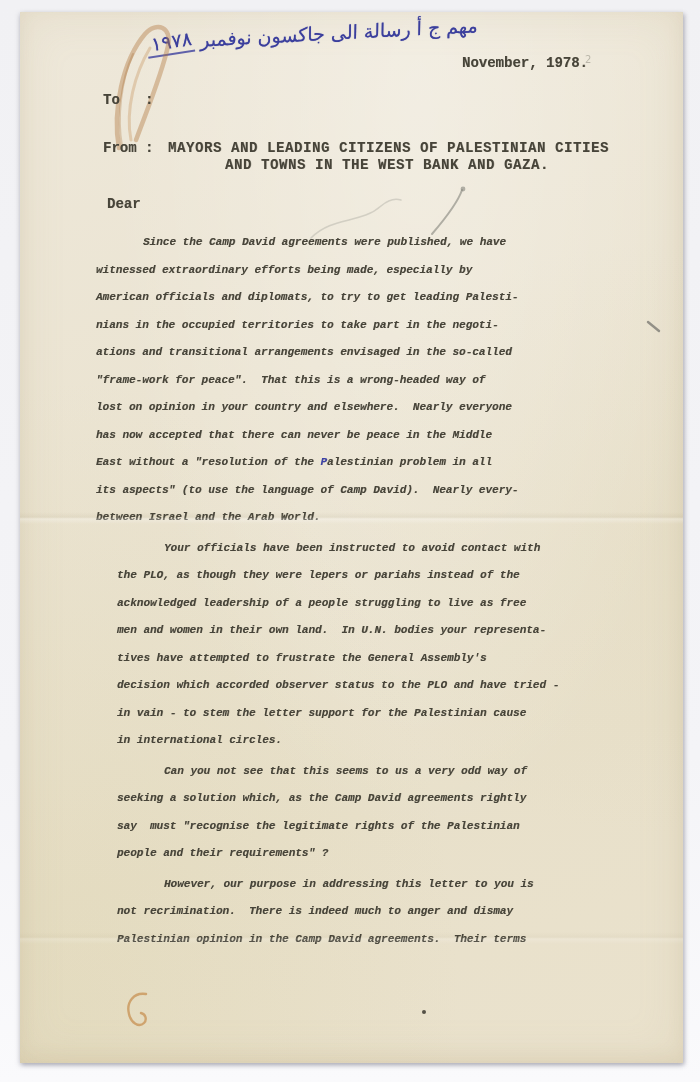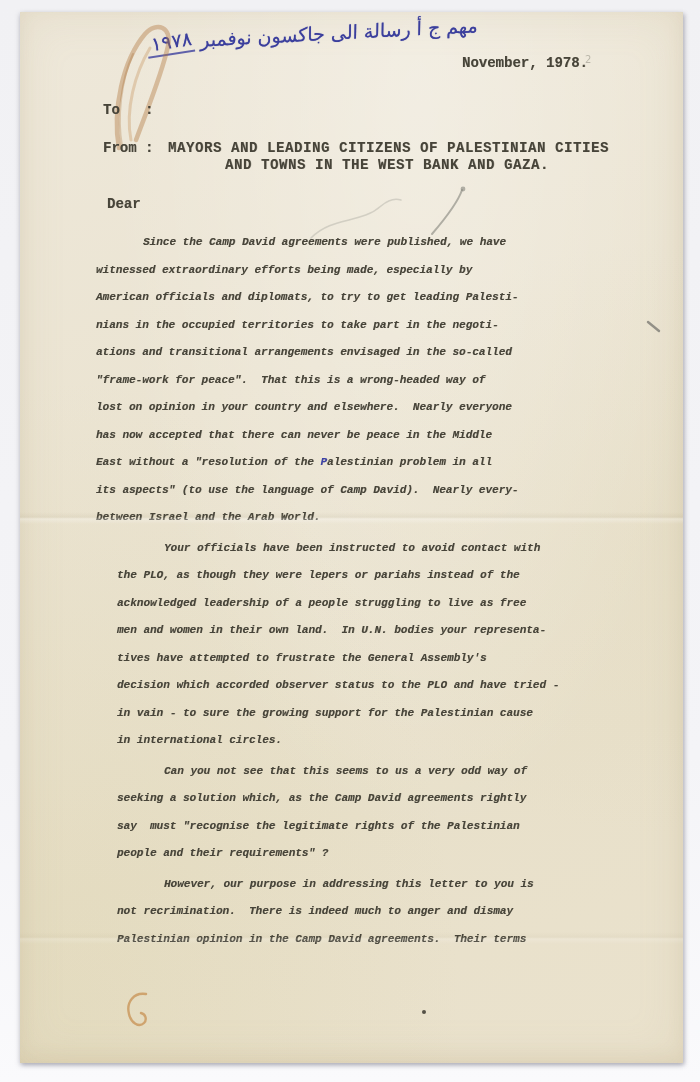--- a/index.html
+++ b/index.html
@@ -102,21 +102,21 @@
 
     <svg class="mark" style="left:85px; top:6px;" width="85" height="140" viewBox="0 0 85 140">
       <path d="M14,130 C7,92 18,42 40,16 C52,3 67,9 63,28 C57,56 42,92 31,122" fill="none" stroke="#b27a42" stroke-width="4.5" stroke-linecap="round" opacity="0.42"></path>
       <path d="M26,122 C20,92 30,55 45,30" fill="none" stroke="#c28a4e" stroke-width="3" stroke-linecap="round" opacity="0.32"></path>
       <path d="M17,128 C12,100 16,62 28,36" fill="none" stroke="#a56b33" stroke-width="2" stroke-linecap="round" opacity="0.28"></path>
     </svg>
 
     <div class="type" style="left:435px; top:43px;">November, 1978.</div>
     <div class="faint-2" style="left:565px; top:42px;">2</div>
 
-    <div class="type" style="left:76px; top:90px;text-align:right;">To   :</div>
+    <div class="type" style="left:76px; top:80px;text-align:right;">To   :</div>
 
     <div class="type" style="left:76px; top:128px;">From :</div>
     <div class="type caps" style="left:141px; top:128px;">MAYORS AND LEADING CITIZENS OF PALESTINIAN CITIES</div>
     <div class="type caps" style="left:165px; top:145px;margin-left:33px;">AND TOWNS IN THE WEST BANK AND GAZA.</div>
 
     <div class="type" style="left:80px; top:184px;">Dear</div>
 
     <svg class="mark" style="left:283px; top:182px;" width="115" height="50" viewBox="0 0 115 50">
       <path d="M8,44 C30,22 58,30 78,12 C85,6 92,4 98,6" fill="none" stroke="#9a9a92" stroke-width="1.6" stroke-linecap="round" opacity="0.35"></path>
     </svg>
@@ -139,21 +139,21 @@
           <div class="tline">its aspects" (to use the language of Camp David).  Nearly every-</div>
           <div class="tline">between Israel and the Arab World.</div>
         </div>
         <div class="para">
           <div class="tline indent">Your officials have been instructed to avoid contact with</div>
           <div class="tline">the PLO, as though they were lepers or pariahs instead of the</div>
           <div class="tline">acknowledged leadership of a people struggling to live as free</div>
           <div class="tline">men and women in their own land.  In U.N. bodies your representa-</div>
           <div class="tline">tives have attempted to frustrate the General Assembly's</div>
           <div class="tline">decision which accorded observer status to the PLO and have tried -</div>
-          <div class="tline">in vain - to sure the growing support for the Palestinian cause</div>
+          <div class="tline">in vain - to stem the letter support for the Palestinian cause</div>
           <div class="tline">in international circles.</div>
         </div>
         <div class="para">
           <div class="tline indent">Can you not see that this seems to us a very odd way of</div>
           <div class="tline">seeking a solution which, as the Camp David agreements rightly</div>
           <div class="tline">say  must "recognise the legitimate rights of the Palestinian</div>
           <div class="tline">people and their requirements" ?</div>
         </div>
         <div class="para">
           <div class="tline indent">However, our purpose in addressing this letter to you is</div>

